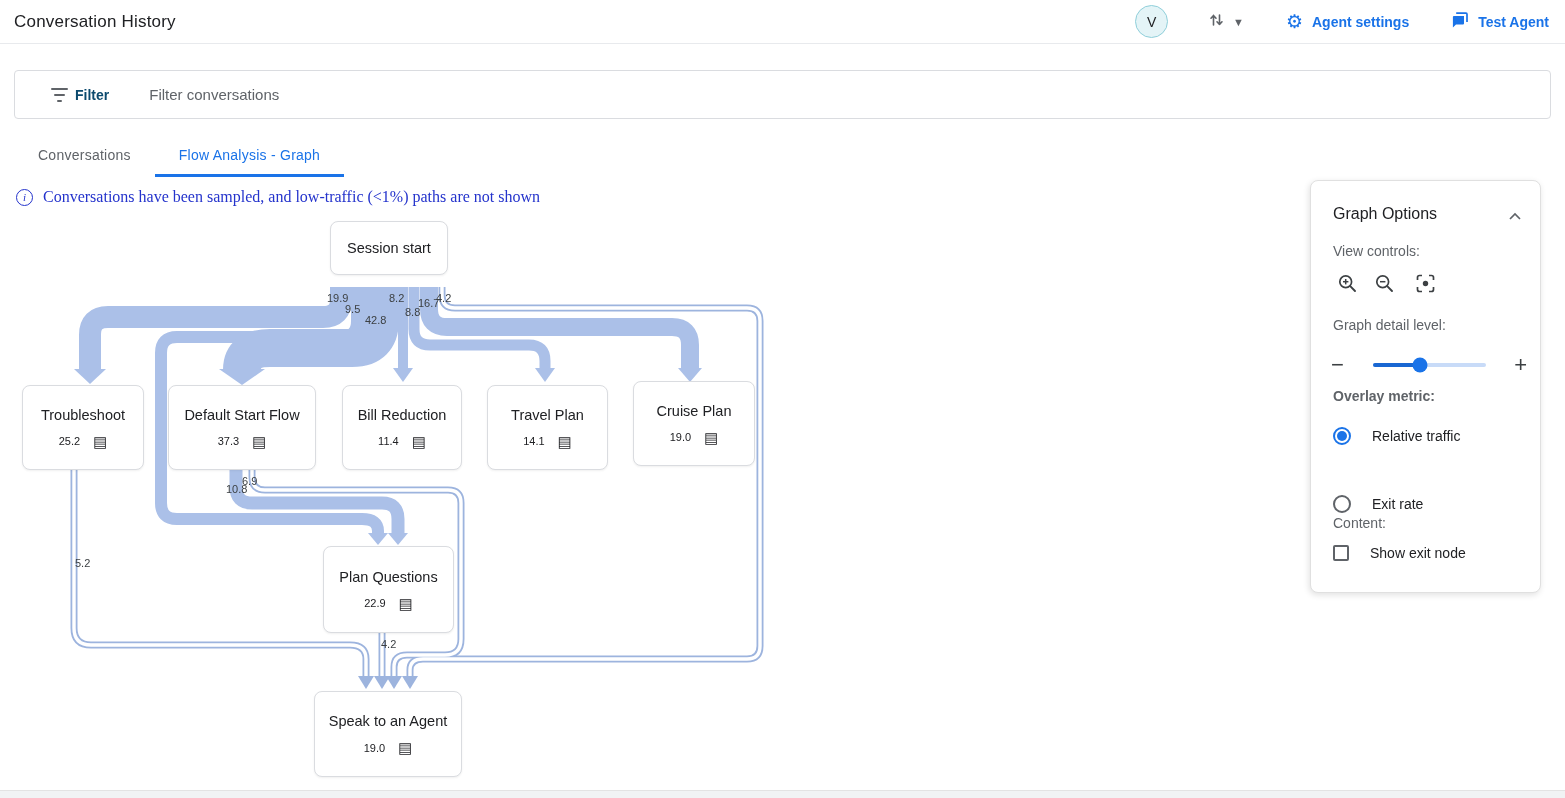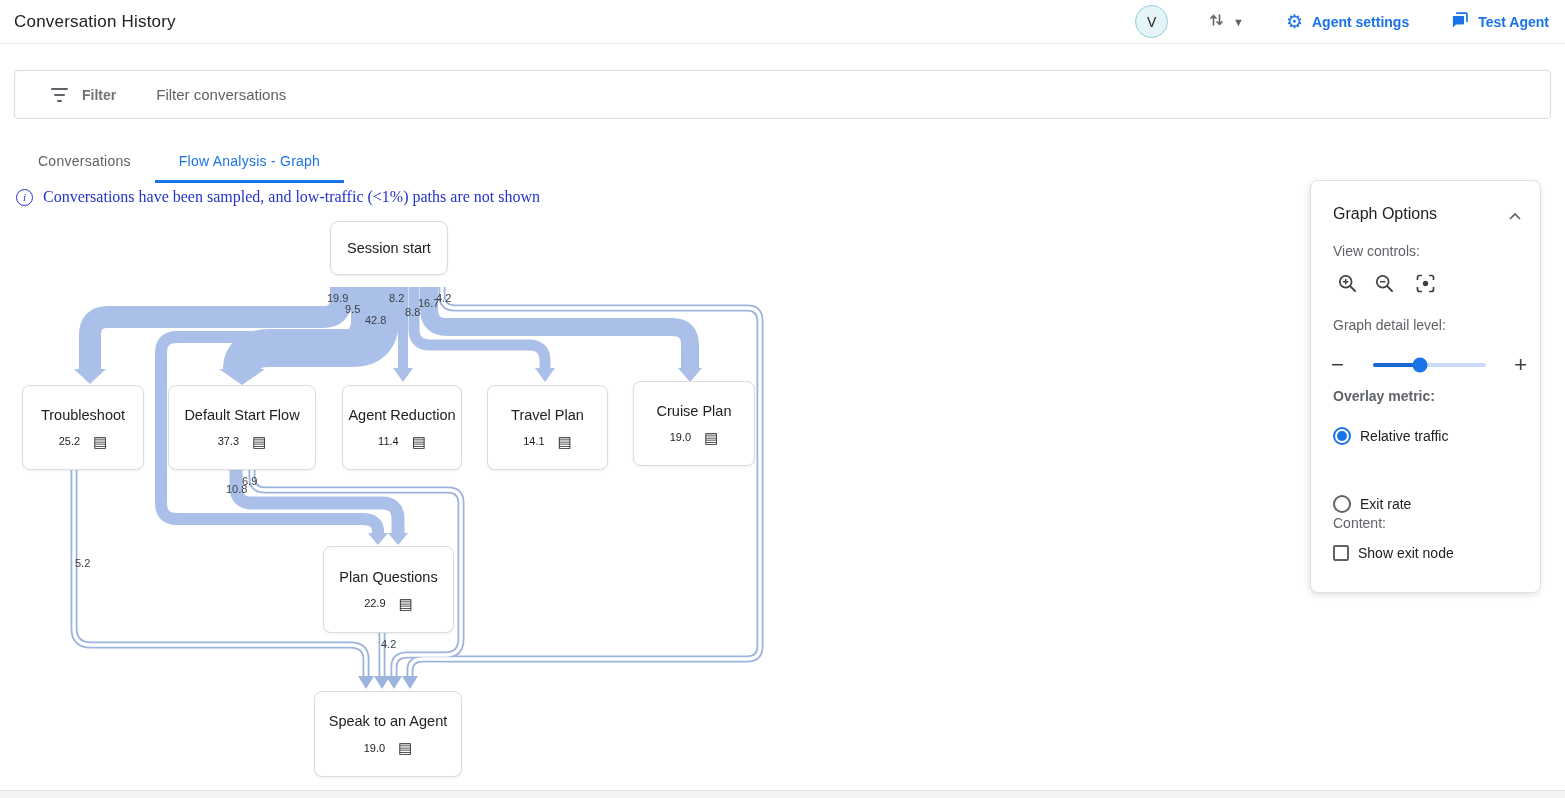--- a/index.html
+++ b/index.html
@@ -18,25 +18,25 @@
   .top-btn{display:flex;align-items:center;gap:9px;color:#1a73e8;font-size:14px;font-weight:700;
            margin-left:42px;cursor:pointer;white-space:nowrap;}
   .gear-glyph{font-size:19px;font-weight:400;line-height:1;}
 
   
   .filter-bar{position:absolute;top:70px;left:14px;width:1537px;height:49px;box-sizing:border-box;
               border:1px solid #dadce0;border-radius:4px;display:flex;align-items:center;background:#fff;}
   .filter-icon{margin-left:36px;display:flex;flex-direction:column;align-items:center;gap:4px;}
   .f-bar{height:2px;background:#5f6368;border-radius:1px;}
   .f1{width:17px;}.f2{width:11px;}.f3{width:5px;}
-  .filter-label{margin-left:14px;font-size:14px;font-weight:700;color:#737373;}
+  .filter-label{margin-left:7px;font-size:14px;font-weight:700;color:#0c4a6e;}
   .filter-placeholder{margin-left:40px;font-size:15px;color:#5f6368;}
 
   
-  .tabs{position:absolute;top:139px;left:14px;display:flex;text-align:center;}
+  .tabs{position:absolute;top:133px;left:14px;display:flex;text-align:center;}
   .tab{padding:0 24px;height:44px;line-height:44px;font-size:14px;letter-spacing:.25px;color:#5f6368;
        cursor:pointer;box-sizing:border-box;}
   .tab.active{color:#1a73e8;border-bottom:3px solid #1a73e8;}
 
   
   .notice{position:absolute;top:188px;left:16px;display:flex;align-items:center;gap:10px;
           font-family:"Liberation Serif",serif;font-size:16px;color:#2433cc;}
   .info-icon{width:15px;height:15px;border:1.3px solid #2433cc;border-radius:50%;display:flex;
              align-items:center;justify-content:center;font-size:11px;font-style:italic;flex:0 0 auto;}
 
@@ -59,21 +59,21 @@
   .go-label{position:absolute;left:22px;font-size:14px;color:#5f6368;}
   .go-icons{position:absolute;left:26px;top:92px;display:flex;align-items:center;gap:16px;}
   .go-icons svg{cursor:pointer;}
   .slider-row{position:absolute;left:20px;top:170px;width:196px;height:28px;display:flex;
               align-items:center;justify-content:space-between;}
   .slider-btn{font-size:22px;color:#3c4043;cursor:pointer;line-height:1;font-weight:400;}
   .slider-track{position:relative;width:113px;height:4px;background:#c8dbf8;border-radius:2px;cursor:pointer;}
   .slider-fill{position:absolute;left:0;top:0;height:100%;background:#1967d2;border-radius:2px;}
   .slider-thumb{position:absolute;top:50%;transform:translate(-50%,-50%);width:15px;height:15px;
                 border-radius:50%;background:#1a73e8;}
-  .choice-row{position:absolute;left:22px;display:flex;align-items:center;gap:9px;cursor:pointer;}
+  .choice-row{position:absolute;left:22px;display:flex;align-items:center;gap:21px;cursor:pointer;}
   .radio{width:18px;height:18px;border-radius:50%;border:2px solid #5f6368;box-sizing:border-box;
          position:relative;flex:0 0 auto;}
   .radio.sel{border-color:#1a73e8;}
   .radio.sel::after{content:"";position:absolute;inset:2px;border-radius:50%;background:#1a73e8;}
   .checkbox{width:16px;height:16px;border:2px solid #5f6368;border-radius:2px;box-sizing:border-box;flex:0 0 auto;}
   .choice-label{font-size:14px;color:#3c4043;}
 
   .bottom-strip{position:absolute;left:0;bottom:0;width:100%;height:8px;background:#f1f3f4;
                 border-top:1px solid #e3e3e3;box-sizing:border-box;}
 </style>
@@ -202,21 +202,21 @@
 
   <div class="node" style="left:168px;top:385px;width:148px;height:85px;">
     <div class="node-title">Default Start Flow</div>
     <div class="node-meta">
       <span class="node-value">37.3</span>
       <span class="table-icon">▤</span>
     </div>
   </div>
 
   <div class="node" style="left:342px;top:385px;width:120px;height:85px;">
-    <div class="node-title">Agent Reduction</div>
+    <div class="node-title">Bill Reduction</div>
     <div class="node-meta">
       <span class="node-value">11.4</span>
       <span class="table-icon">▤</span>
     </div>
   </div>
 
   <div class="node" style="left:487px;top:385px;width:121px;height:85px;">
     <div class="node-title">Travel Plan</div>
     <div class="node-meta">
       <span class="node-value">14.1</span>

